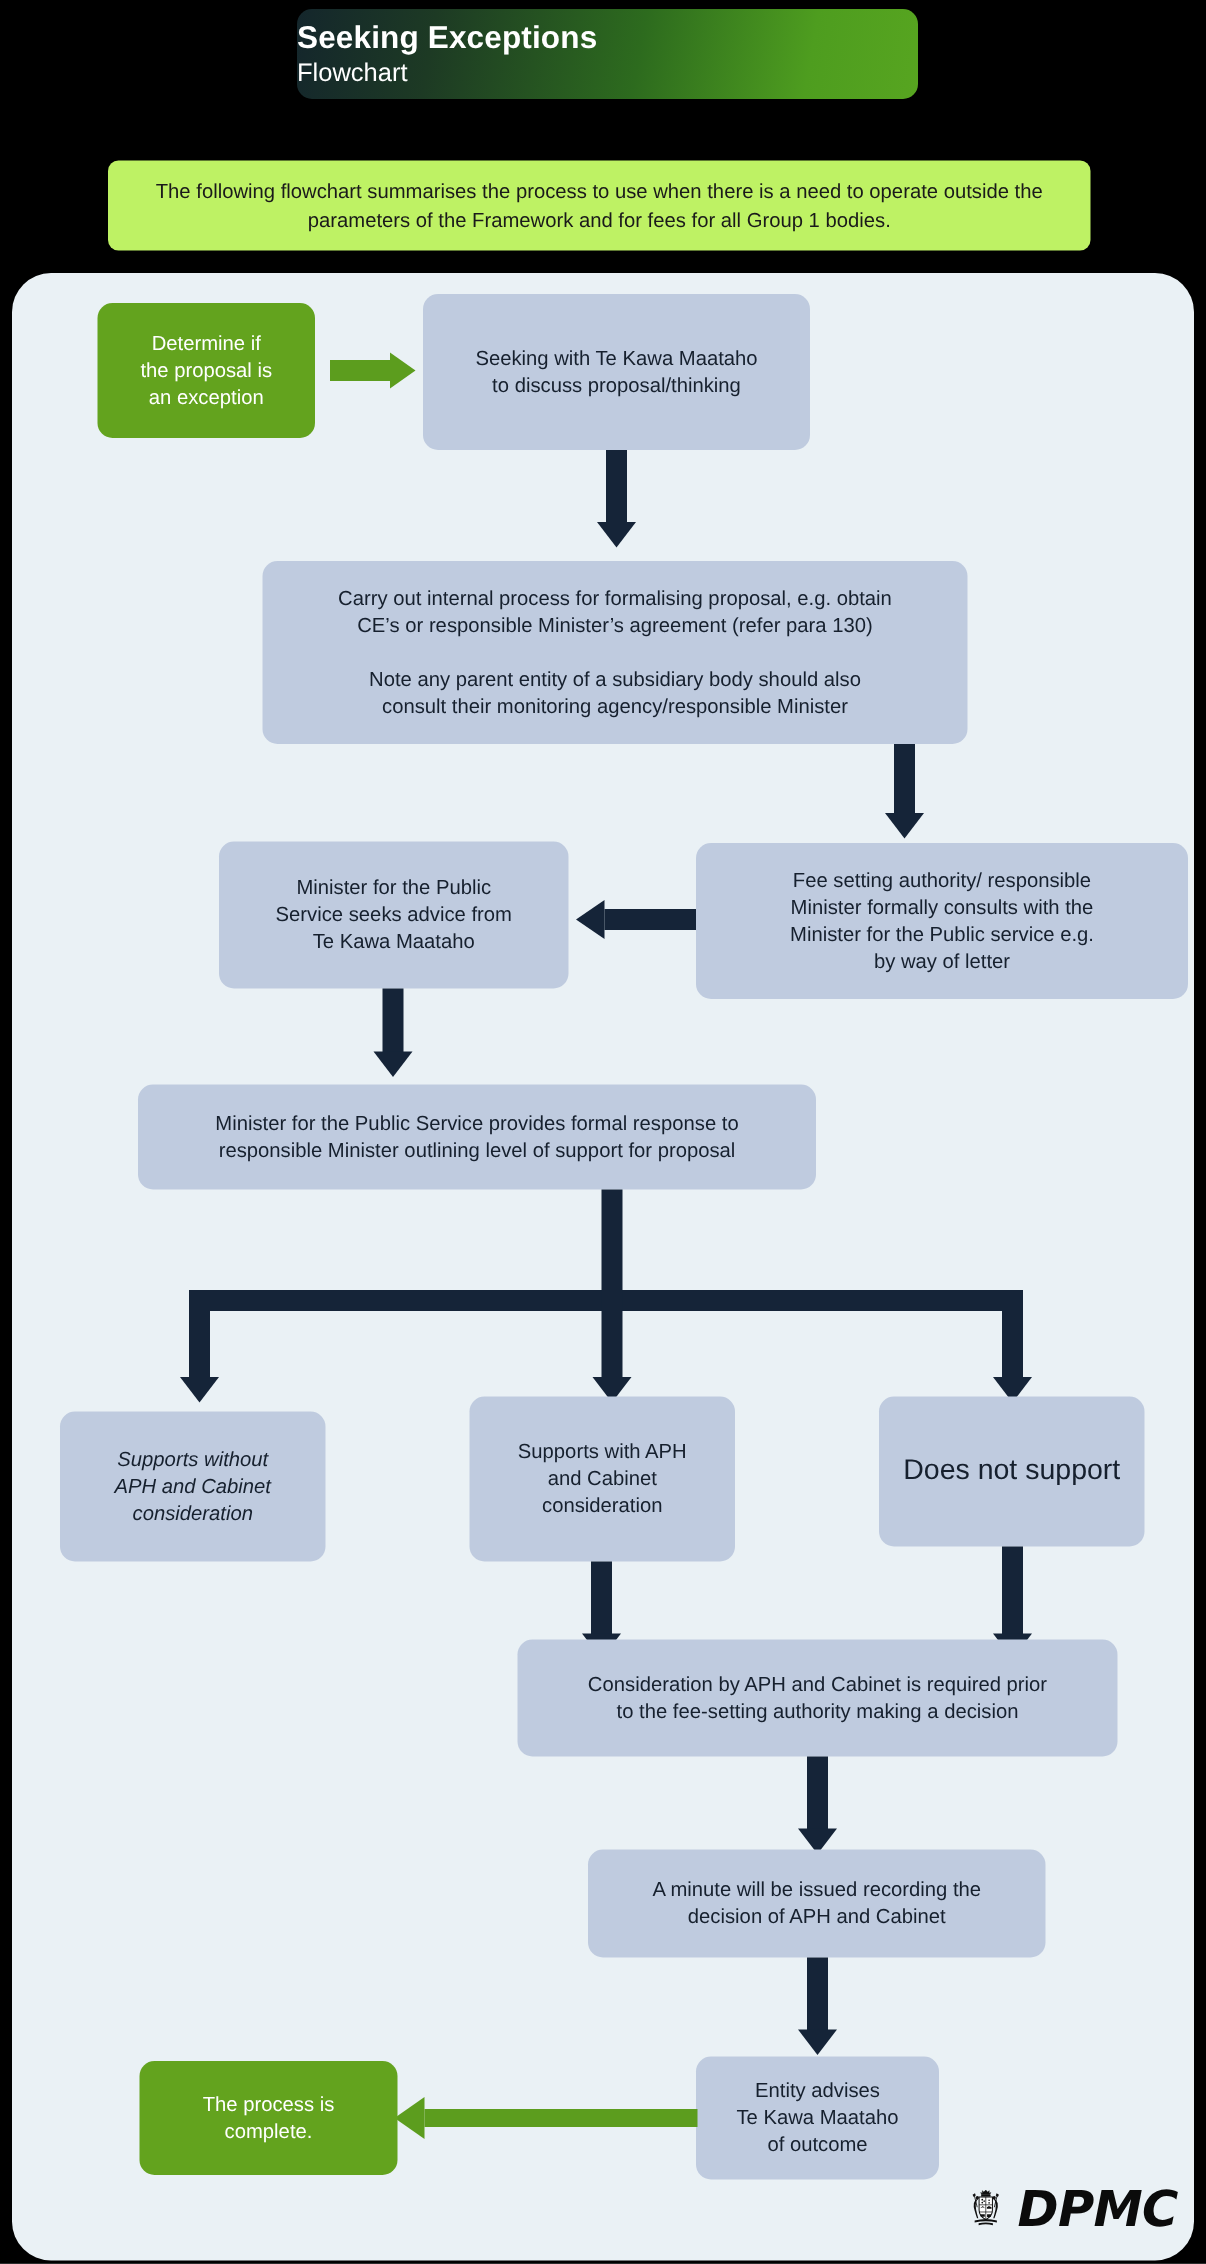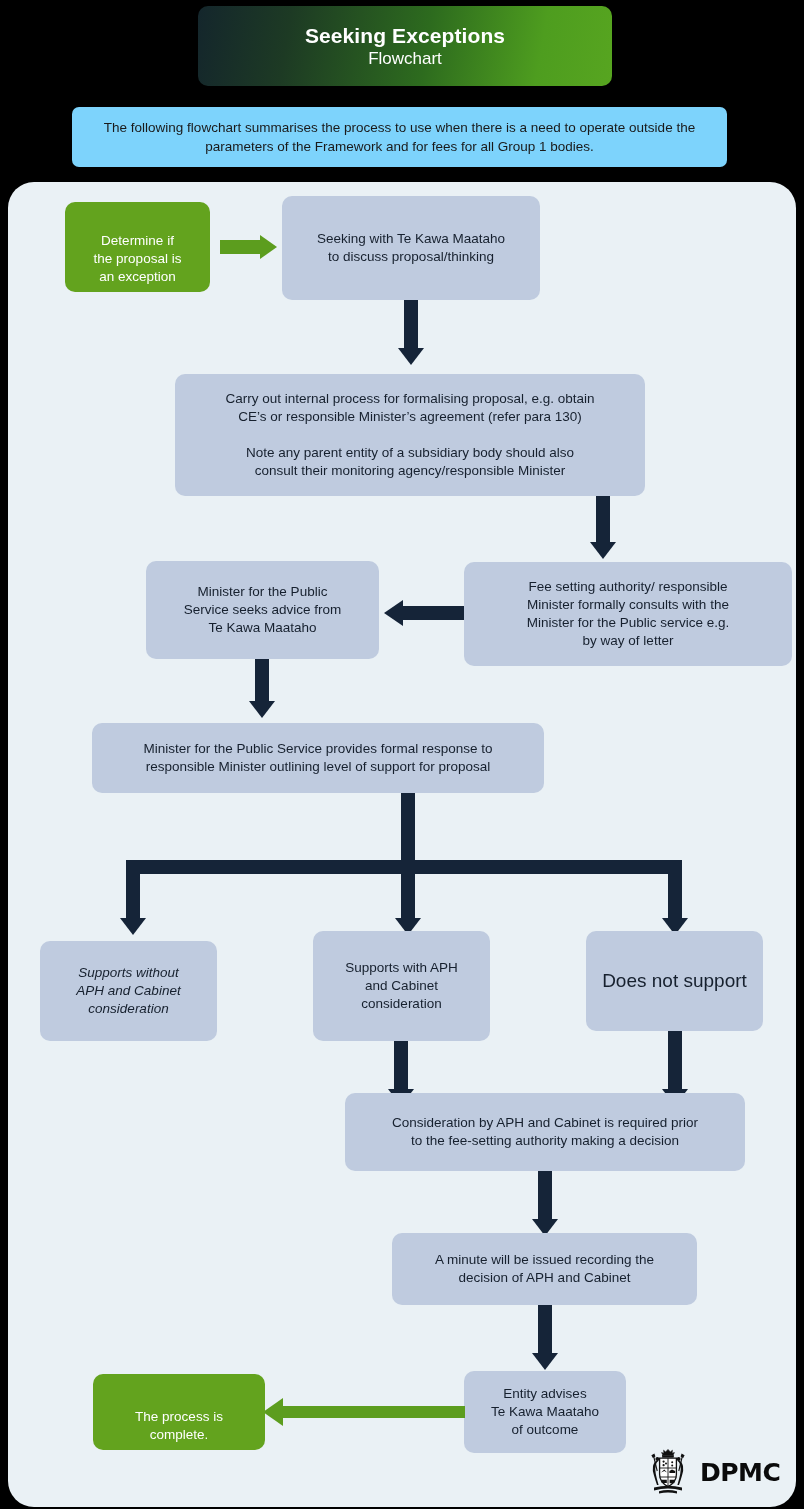--- a/index.html
+++ b/index.html
@@ -18,26 +18,25 @@
     background: #000000;
     overflow: hidden;
   }
 
   
   .title-banner {
     position: absolute;
     left: 198px;
     top: 6px;
     width: 414px;
-    height: 80px;
+    height: 60px;
     border-radius: 10px;
     background: linear-gradient(100deg, #14262c 0%, #1d3a24 22%, #2d6b1e 55%, #4e9d1f 82%, #57a520 100%);
     display: flex;
     flex-direction: column;
-    align-items: center;
     justify-content: center;
     color: #ffffff;
   }
   .title-main {
     font-size: 21px;
     font-weight: bold;
     letter-spacing: 0.1px;
     line-height: 1.1;
   }
   .title-sub {
@@ -47,21 +46,21 @@
     line-height: 1.1;
   }
 
   
   .intro-panel {
     position: absolute;
     left: 72px;
     top: 107px;
     width: 655px;
     height: 60px;
-    background: #7dd3fc;
+    background: #bef264;
     border-radius: 7px;
     display: flex;
     align-items: center;
     justify-content: center;
     padding: 0 16px;
   }
   .intro-text {
     font-size: 13.5px;
     line-height: 1.42;
     color: #1a1a1a;
@@ -90,21 +89,20 @@
     padding: 6px 10px;
     line-height: 1.33;
   }
   .node.blue {
     background: #bfcbdf;
     color: #16202e;
   }
   .node.green {
     background: #63a31e;
     color: #ffffff;
-    align-items: flex-end;
   }
   .node span { display: block; width: 100%; white-space: pre-line; }
 
   
   .conn { position: absolute; background: #152438; }
   .conn-green { position: absolute; background: #5c9d1e; }
 
   .arrow-down {
     position: absolute;
     width: 0; height: 0;
@@ -139,25 +137,26 @@
     position: absolute;
     left: 645px;
     top: 1446px;
     width: 140px;
     height: 52px;
     display: flex;
     align-items: center;
     gap: 9px;
   }
   .logo-text {
-    font-size: 25px;
+    font-size: 33px;
     font-weight: bold;
     letter-spacing: -0.5px;
     color: #0b0b0b;
     font-family: "DejaVu Sans", sans-serif;
+    font-style: italic;
   }
 </style>
 </head>
 <body>
 
 <div id="page">
 
   <div class="title-banner">
     <div class="title-main">Seeking Exceptions</div>
     <div class="title-sub">Flowchart</div>

